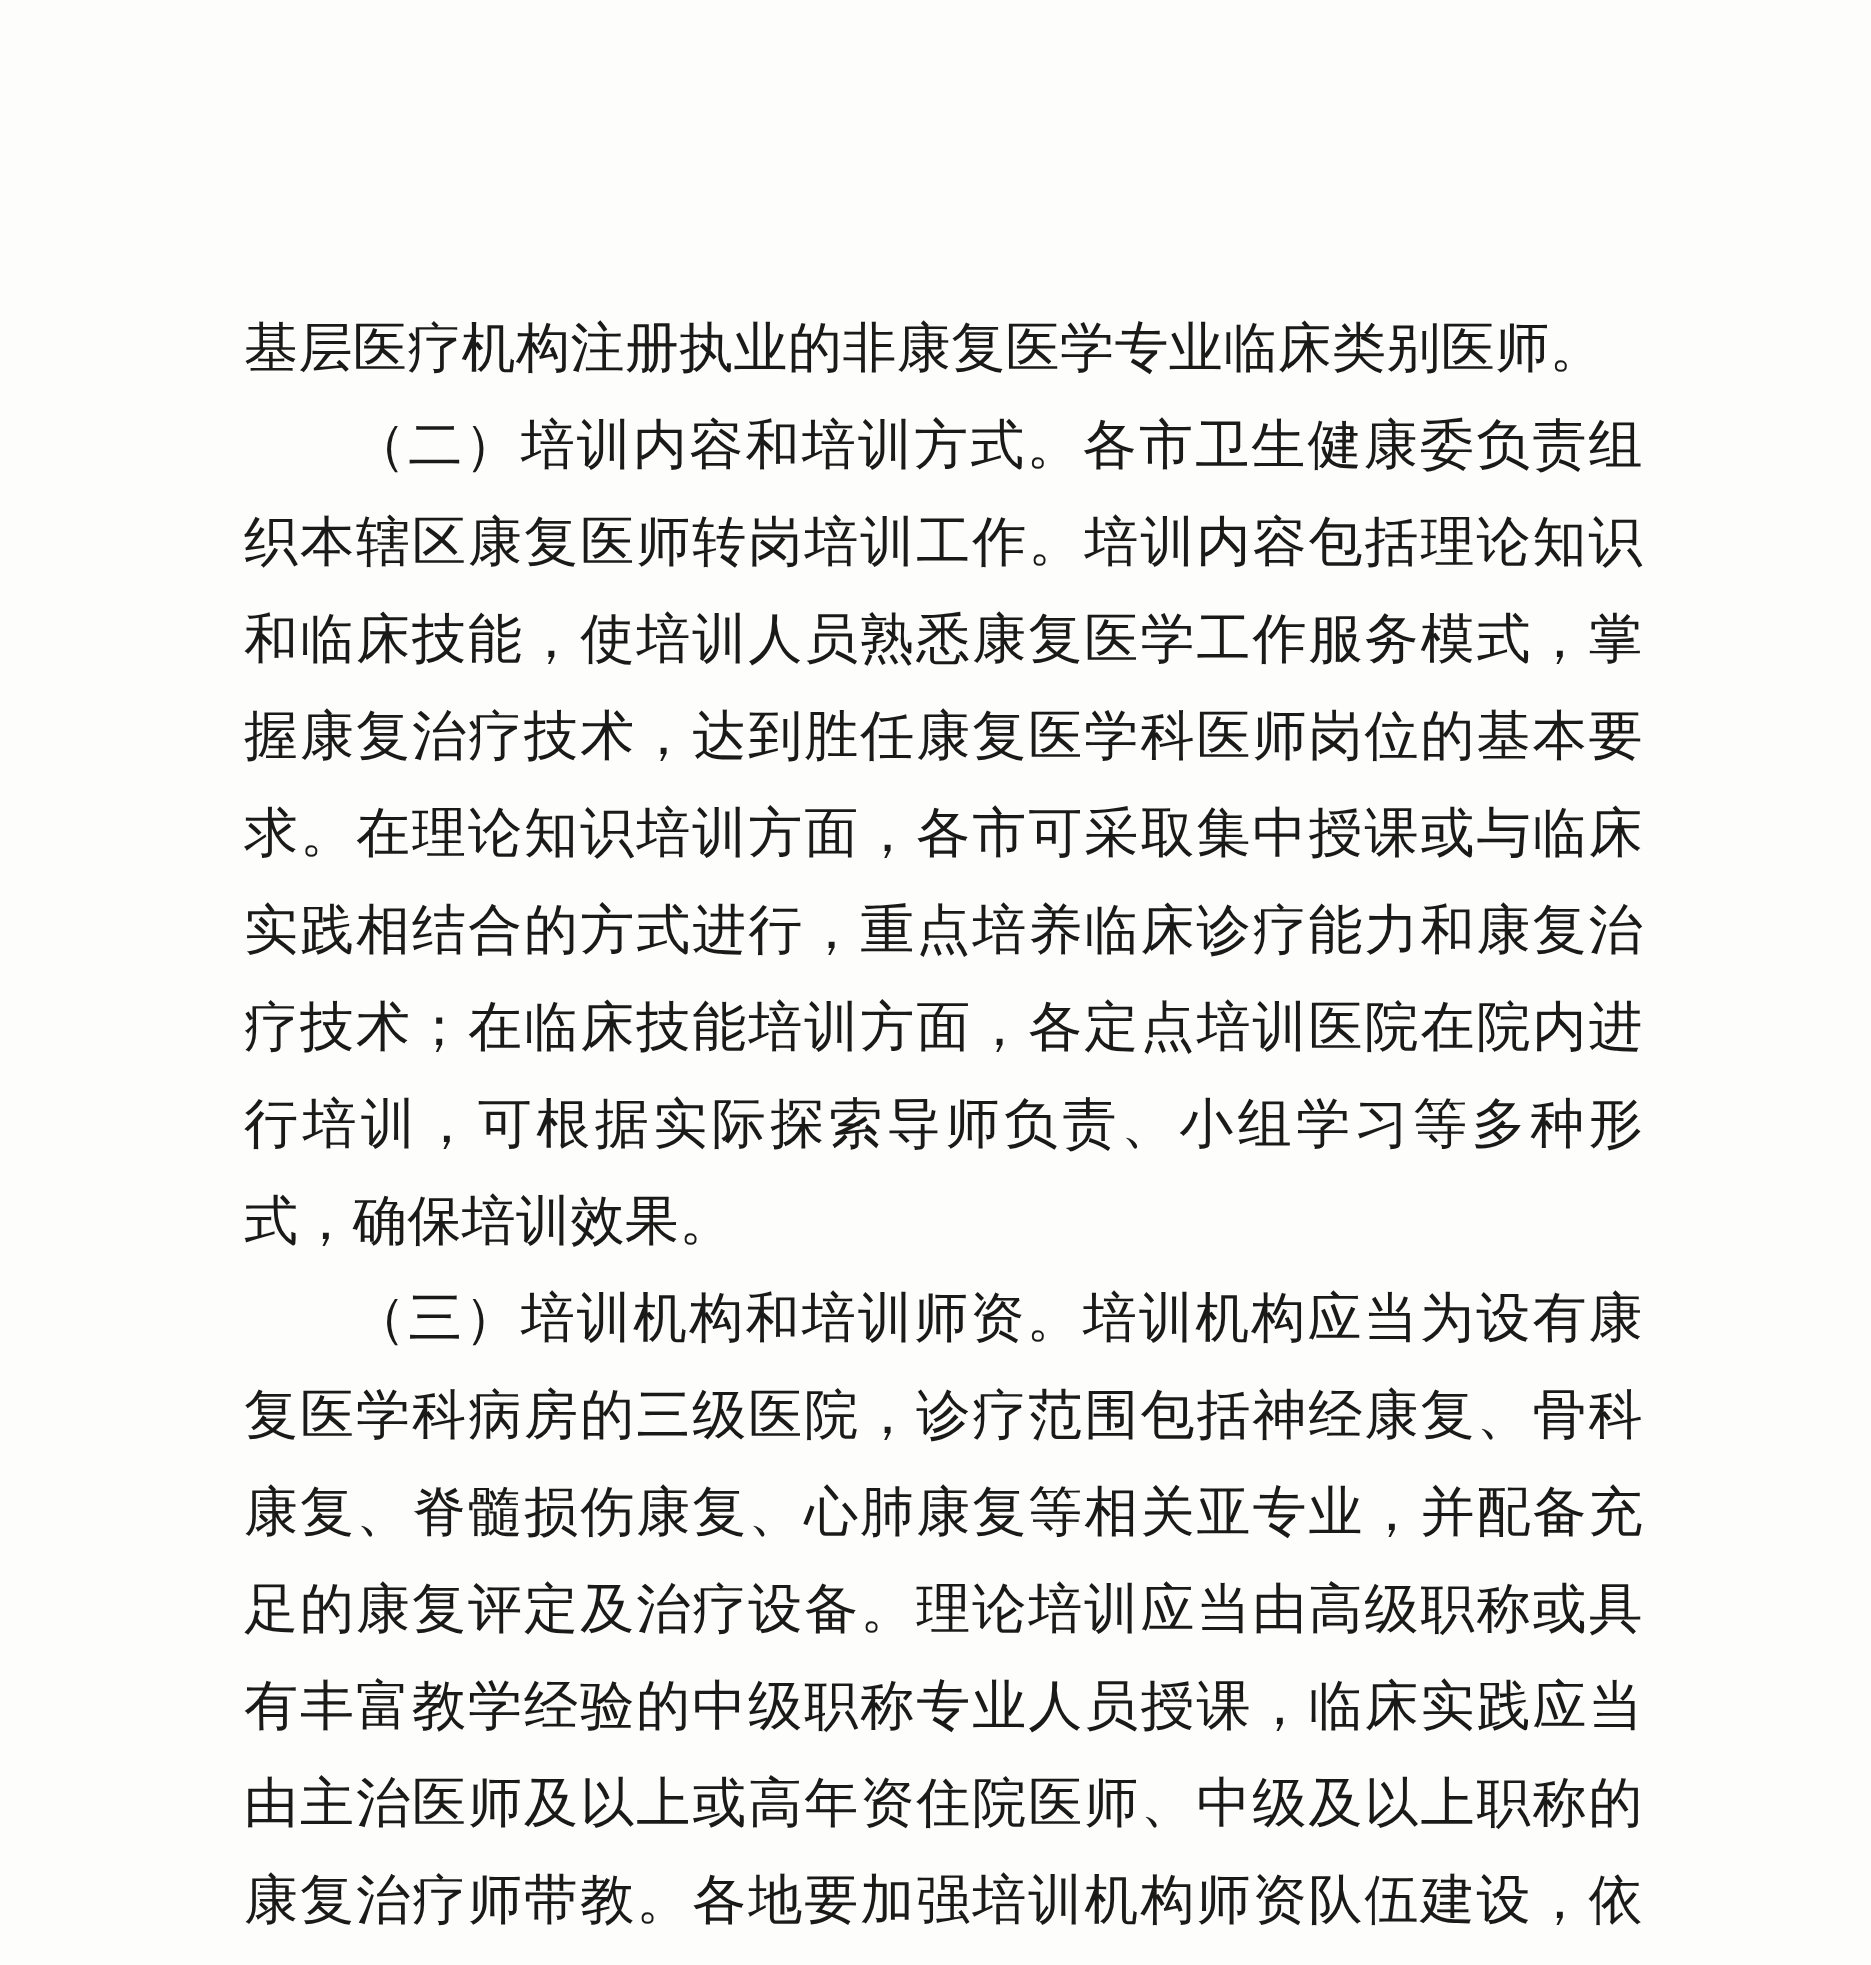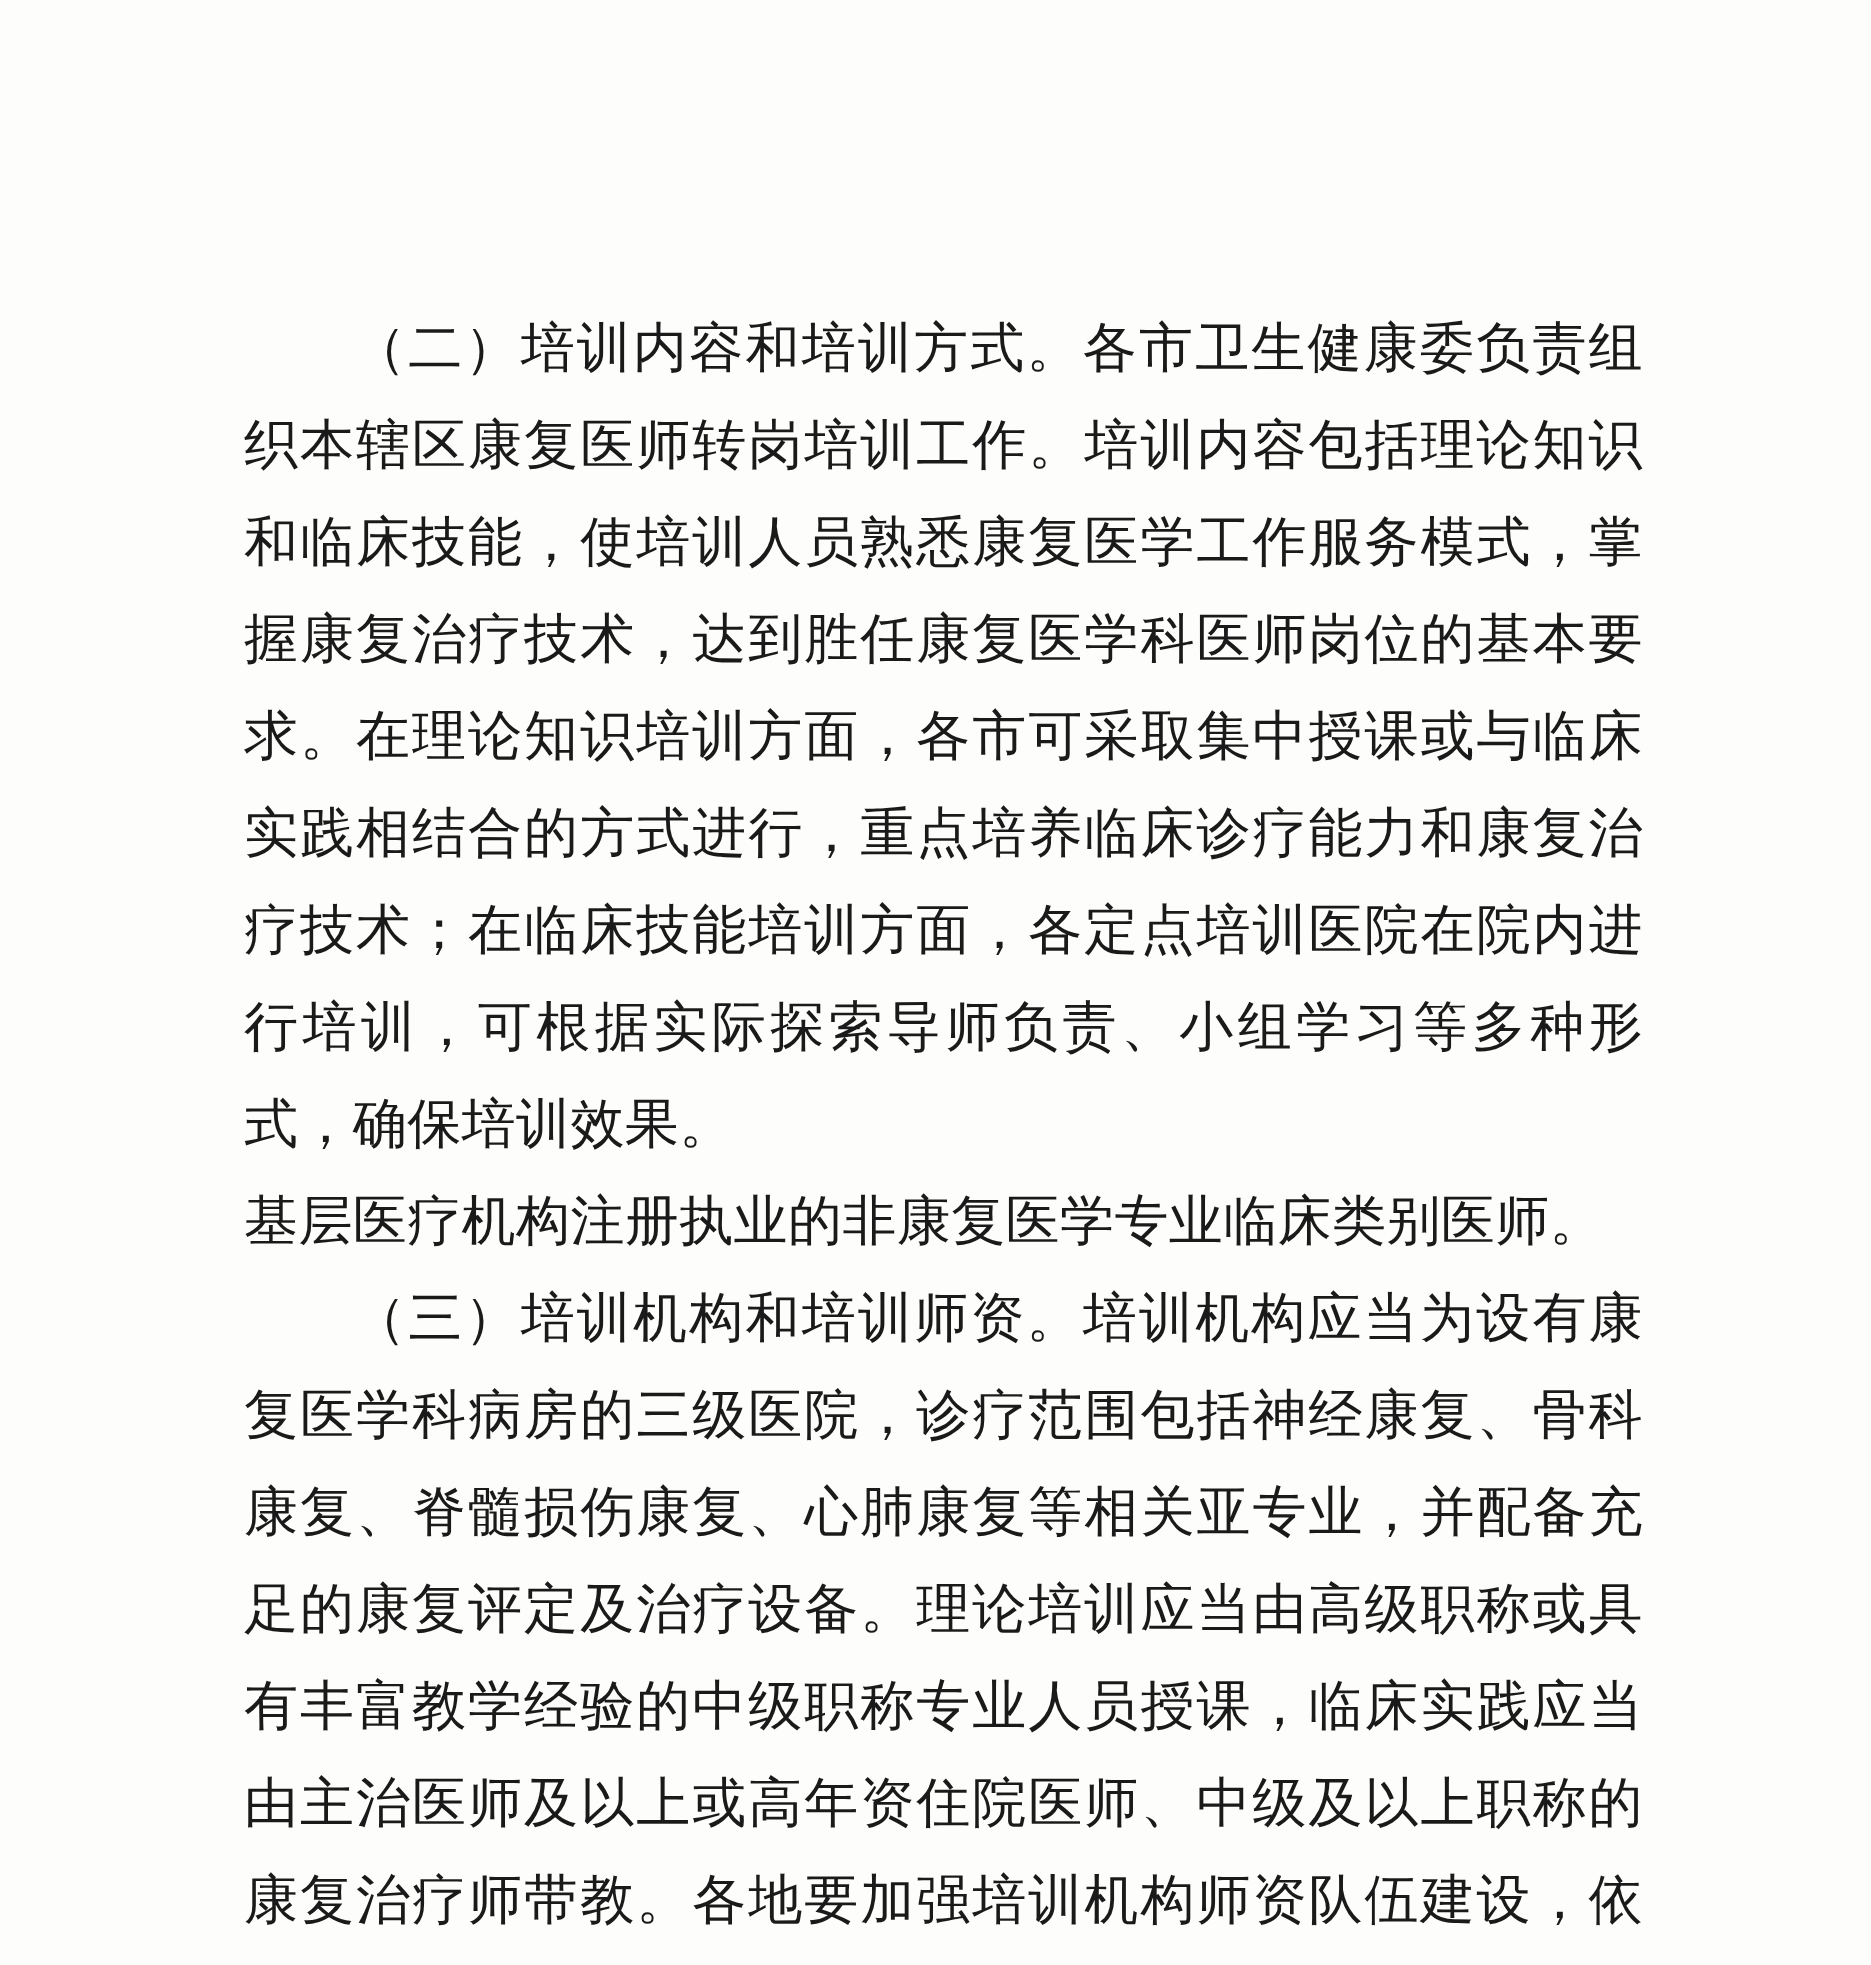--- a/index.html
+++ b/index.html
@@ -40,22 +40,22 @@
   .para + .para {
     margin-top: 0;
   }
 </style>
 </head>
 <body>
 
 <div class="page">
   <div class="content">
 
+    <p class="para">基层医疗机构注册执业的非康复医学专业临床类别医师。</p>
+
     <p class="para indent">（二）培训内容和培训方式。各市卫生健康委负责组织本辖区康复医师转岗培训工作。培训内容包括理论知识和临床技能，使培训人员熟悉康复医学工作服务模式，掌握康复治疗技术，达到胜任康复医学科医师岗位的基本要求。在理论知识培训方面，各市可采取集中授课或与临床实践相结合的方式进行，重点培养临床诊疗能力和康复治疗技术；在临床技能培训方面，各定点培训医院在院内进行培训，可根据实际探索导师负责、小组学习等多种形式，确保培训效果。</p>
-
-    <p class="para">基层医疗机构注册执业的非康复医学专业临床类别医师。</p>
 
     <p class="para indent">（三）培训机构和培训师资。培训机构应当为设有康复医学科病房的三级医院，诊疗范围包括神经康复、骨科康复、脊髓损伤康复、心肺康复等相关亚专业，并配备充足的康复评定及治疗设备。理论培训应当由高级职称或具有丰富教学经验的中级职称专业人员授课，临床实践应当由主治医师及以上或高年资住院医师、中级及以上职称的康复治疗师带教。各地要加强培训机构师资队伍建设，依托国家级康复医学住院医师规范化培训基地和高等医学院校及附属医院开展师资培训。</p>
 
   </div>
 
 </div>
 
 
 </body></html>

